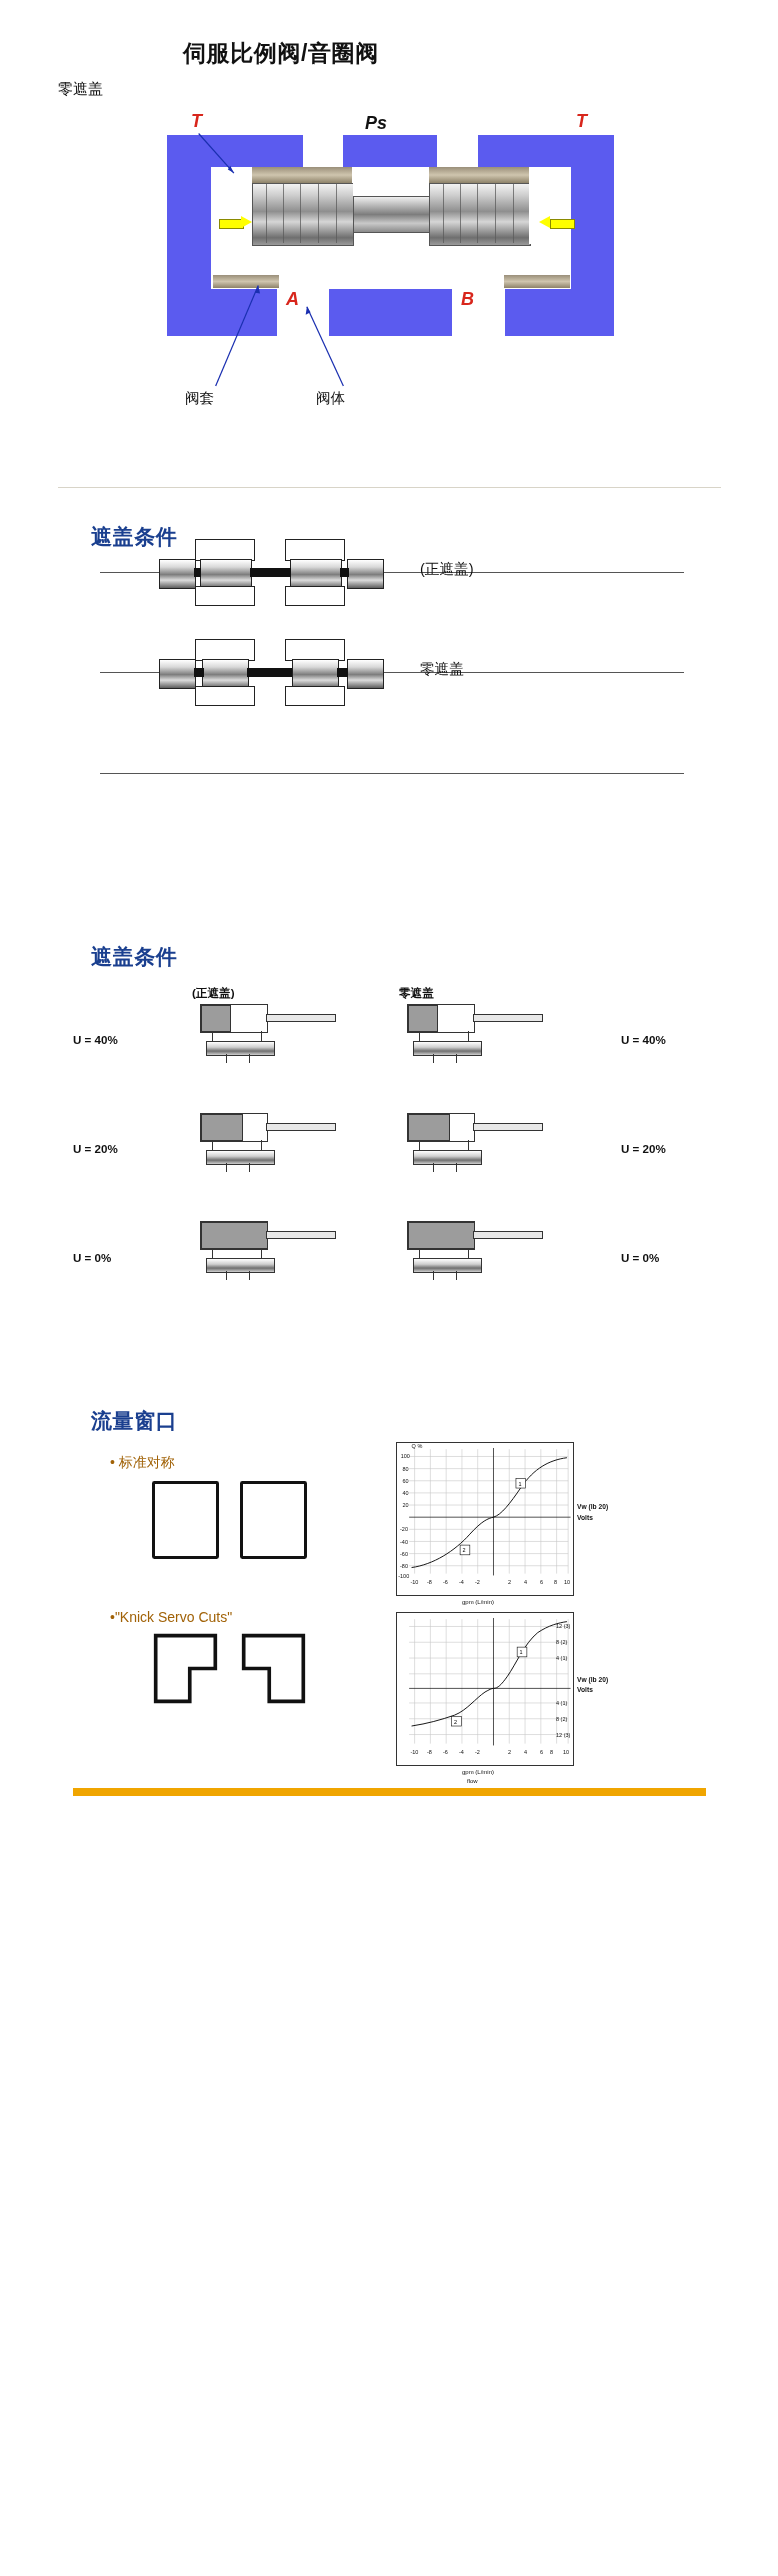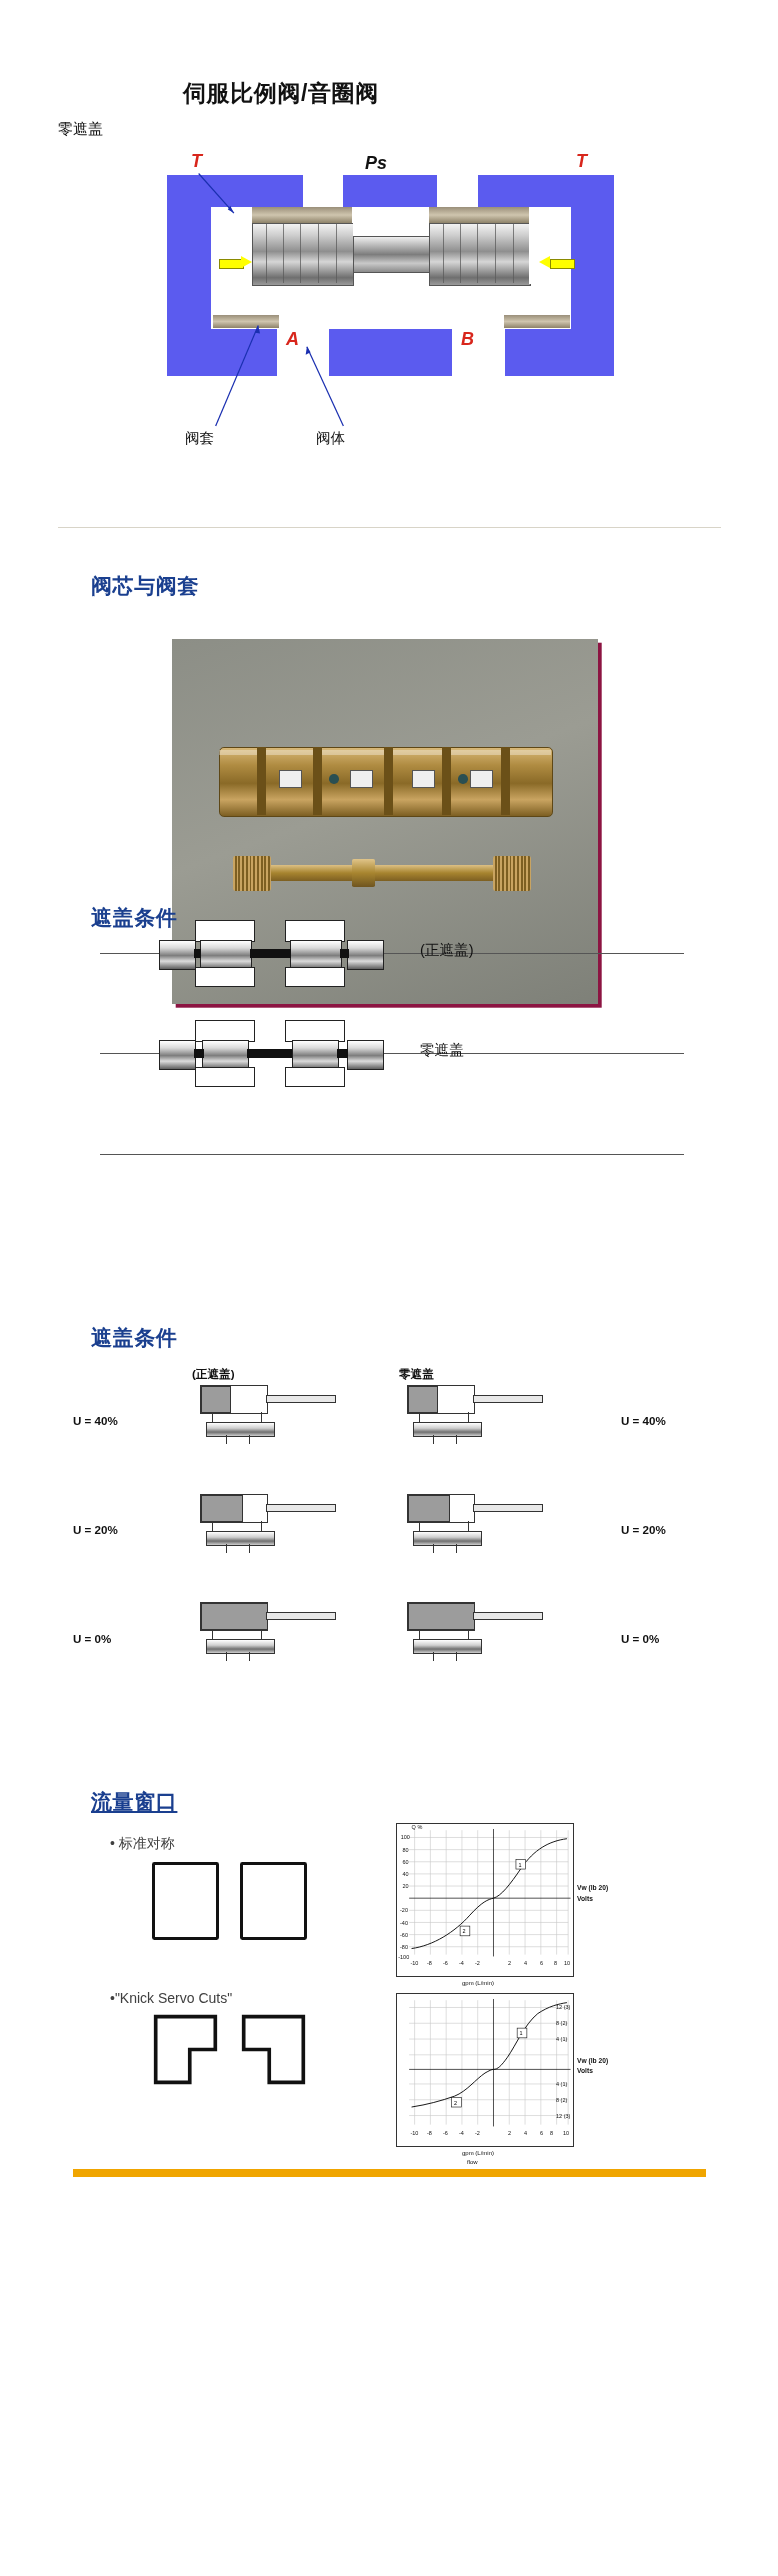--- a/index.html
+++ b/index.html
@@ -1,20 +1,20 @@
 <!DOCTYPE html>
 <html style="font-size:9.7px"><head>
 <meta charset="utf-8">
 <style>
   html,body{margin:0;padding:0;background:#ffffff;}
   body{width:779px;min-height:2576px;font-family:"Liberation Sans","DejaVu Sans",sans-serif;color:#111;}
   .page{position:relative;width:779px;}
 
   
-  .sec1{position:relative;height:499px;margin-top:40px;}
+  .sec1{position:relative;height:499px;}
   .sec1 .title{position:absolute;left:183px;top:38px;font-size:23px;font-weight:bold;color:#111;letter-spacing:0.6px;}
   .sec1 .lbl-zero{position:absolute;left:58px;top:80px;font-size:15px;color:#111;}
   .sec1 .hr{position:absolute;left:58px;top:487px;width:663px;height:0.6px;background:#d8d4c8;}
 
   .diagram{position:absolute;left:167px;top:106px;width:447px;height:353px;}
   .blue{position:absolute;background:#5b5bef;}
   .grey-body{position:absolute;background:#b8b8b8;}
   .tanlabel{position:absolute;font-size:18px;font-weight:bold;font-style:italic;color:#d8261c;}
   .blacklabel{position:absolute;font-size:18px;font-weight:bold;font-style:italic;color:#111;}
 
@@ -53,22 +53,22 @@
   .colcap{position:absolute;font-size:11.6px;font-weight:bold;color:#111;}
   .ulabel{position:absolute;font-size:11.6px;font-weight:bold;color:#111;}
   .cyl{position:absolute;border:0.6px solid #333;background:#fff;}
   .cylfill{position:absolute;background:#9c9c9c;border:0.6px solid #333;}
   .rod{position:absolute;background:#e8e8e8;border:0.6px solid #333;}
   .vblk{position:absolute;border:0.6px solid #333;background:linear-gradient(to bottom,#ffffff 0%,#cfcfcf 40%,#6f6f6f 70%,#d0d0d0 100%);}
   .vline{position:absolute;background:#333;}
 
   
   .sec5{position:relative;height:426px;}
-  .sec5 .sec-h{position:absolute;left:91px;top:25.6px;text-decoration:underline;}
-  .bullet{position:absolute;font-size:14px;color:#404040;}
+  .sec5 .sec-h{position:absolute;left:91px;top:25.6px;}
+  .bullet{position:absolute;font-size:14px;color:#a16207;}
   .winrect{position:absolute;border:3px solid #111;background:#fff;border-radius:2.4px;}
   .graphbox{position:absolute;border:0.6px solid #333;background:#fff;}
   .gtxt{position:absolute;font-size:5.5px;color:#111;font-family:"Liberation Sans",sans-serif;}
   .gtxt.b{font-weight:bold;}
   .footerbar{position:absolute;left:73px;bottom:11px;width:633px;height:8.5px;background:#f0a500;}
 </style>
 </head>
 <body>
 
 <div class="page">
@@ -144,51 +144,20 @@
         <polygon points="230,330 228,343 236,339" fill="#1a2fb0"></polygon>
       </svg>
 
       <div class="callout" style="left:18px;top:283px;font-family:Liberation Serif, serif;">阀套</div>
       <div class="callout" style="left:149px;top:283px;">阀体</div>
     </div>
 
     <div class="hr"></div>
   </div>
 
-  <div class="sec2">
-    <div class="sec-h">阀芯与阀套</div>
-
-    <div class="photo" style="background:linear-gradient(160deg,#8c8e86 0%,#9b9c93 45%,#7e8078 100%);box-shadow:3.7px 3.7px 0 #8c1442;">
-
-      <div style="position:absolute;left:47px;top:108px;width:332px;height:68px;border-radius:4.9px;
-                  background:linear-gradient(to bottom,#d8b878 0%,#b08c42 25%,#8a6a27 52%,#c9a461 76%,#7d5f22 100%);
-                  border:0.6px solid #5e4716;"></div>
-      <div style="position:absolute;left:47px;top:111px;width:332px;height:4.9px;background:rgba(255,255,255,.35);"></div>
-      <div style="position:absolute;left:85px;top:108px;width:8.5px;height:68px;background:#6b5018;"></div>
-      <div style="position:absolute;left:141px;top:108px;width:8.5px;height:68px;background:#6b5018;"></div>
-      <div style="position:absolute;left:212px;top:108px;width:8.5px;height:68px;background:#6b5018;"></div>
-      <div style="position:absolute;left:270px;top:108px;width:8.5px;height:68px;background:#6b5018;"></div>
-      <div style="position:absolute;left:329px;top:108px;width:8.5px;height:68px;background:#6b5018;"></div>
-      <div style="position:absolute;left:107px;top:131px;width:21px;height:16px;background:#efefef;border:0.6px solid #555;"></div>
-      <div style="position:absolute;left:178px;top:131px;width:21px;height:16px;background:#efefef;border:0.6px solid #555;"></div>
-      <div style="position:absolute;left:240px;top:131px;width:21px;height:16px;background:#efefef;border:0.6px solid #555;"></div>
-      <div style="position:absolute;left:298px;top:131px;width:21px;height:16px;background:#efefef;border:0.6px solid #555;"></div>
-      <div style="position:absolute;left:157px;top:135px;width:9.7px;height:9.7px;border-radius:50%;background:#2a4f52;"></div>
-      <div style="position:absolute;left:286px;top:135px;width:9.7px;height:9.7px;border-radius:50%;background:#2a4f52;"></div>
-
-      <div style="position:absolute;left:68px;top:226px;width:286px;height:16px;border-radius:2.4px;
-                  background:linear-gradient(to bottom,#dcc084,#a7842f,#7d5f22);"></div>
-      <div style="position:absolute;left:61px;top:217px;width:38px;height:35px;border-radius:2.4px;
-                  background:repeating-linear-gradient(90deg,#c9a461 0 1.8px,#7d5f22 1.8px 3.7px);"></div>
-      <div style="position:absolute;left:321px;top:217px;width:38px;height:35px;border-radius:2.4px;
-                  background:repeating-linear-gradient(90deg,#c9a461 0 1.8px,#7d5f22 1.8px 3.7px);"></div>
-      <div style="position:absolute;left:180px;top:220px;width:23px;height:28px;border-radius:1.8px;
-                  background:linear-gradient(to bottom,#e0c489,#a8852f,#6f5520);"></div>
-    </div>
-  </div>
 
   <div class="sec3">
     <div class="sec-h">遮盖条件</div>
 
     <div class="lapline" style="top:73px;"></div>
     <div class="laprow" style="top:40px;">
       <div class="sl-sleeve" style="left:73px;top:0px;width:58px;height:19.5px;"></div>
       <div class="sl-sleeve" style="left:163px;top:0px;width:58px;height:19.5px;"></div>
       <div class="sl-land" style="left:37px;top:19.5px;width:35px;height:28px;"></div>
       <div class="sl-land" style="left:78px;top:19.5px;width:50px;height:28px;"></div>

